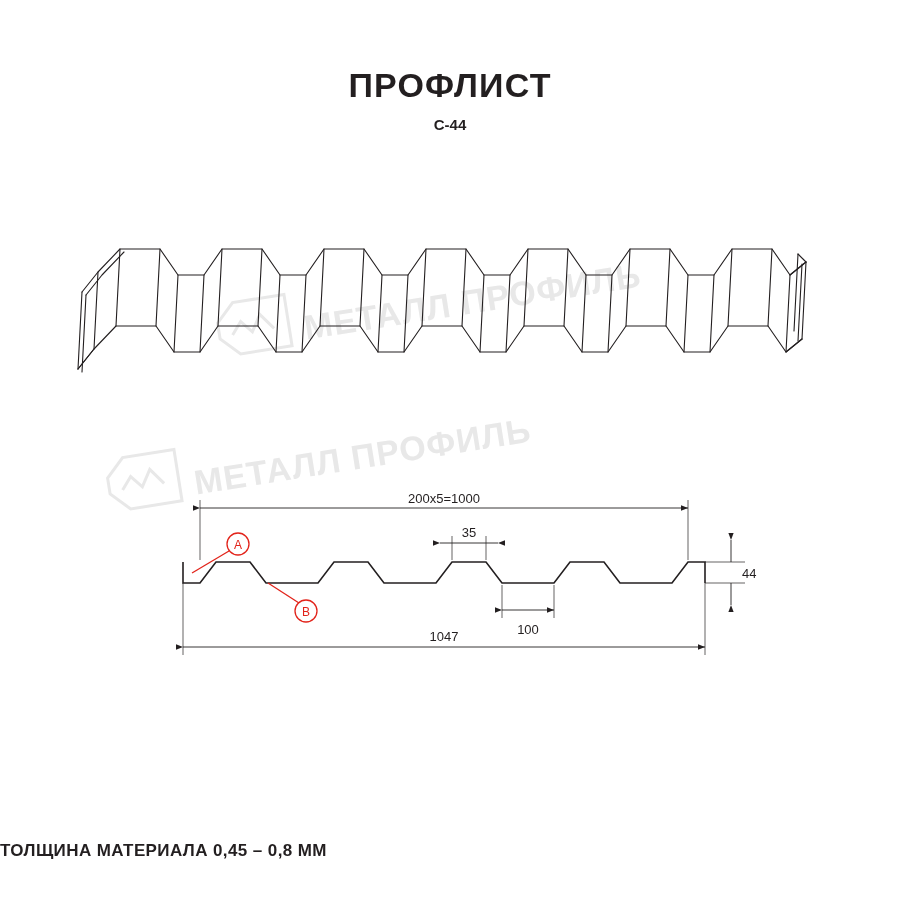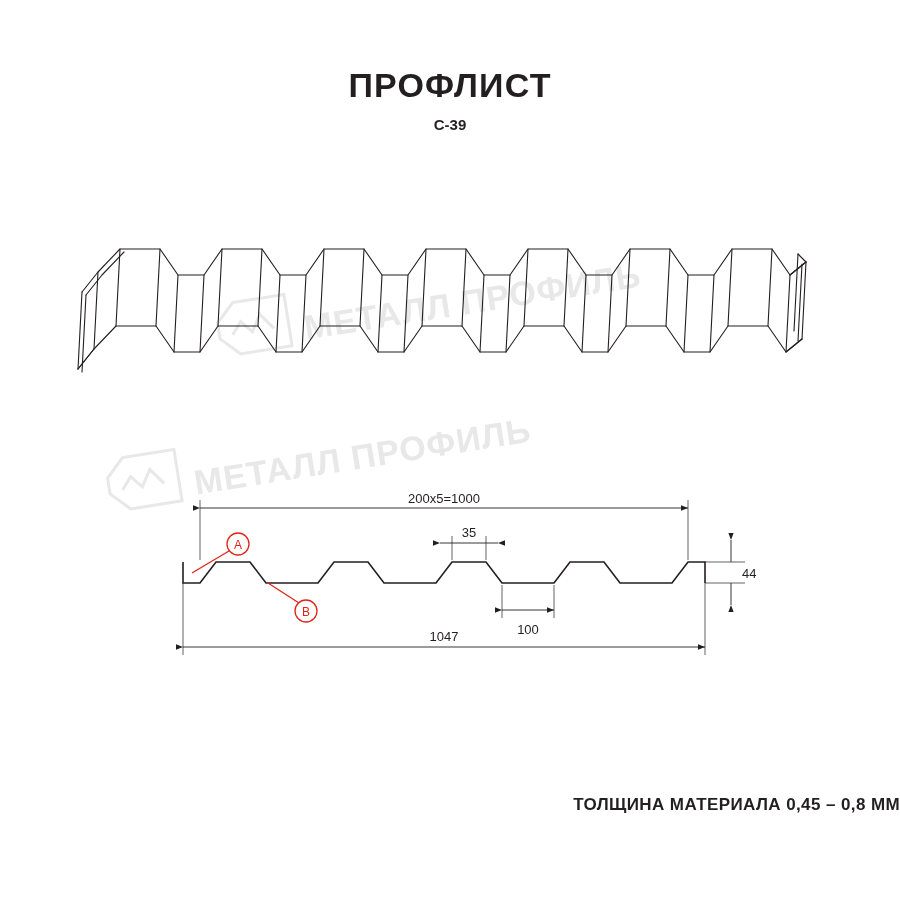--- a/index.html
+++ b/index.html
@@ -35,24 +35,24 @@
     line-height: 1;
   }
   .title-sub {
     margin-top: 14px;
     font-size: 15px;
     font-weight: bold;
     color: #231f20;
   }
   .footer-block {
     position: absolute;
-    top: 795px;
+    top: 841px;
     left: 0;
     width: 900px;
-    text-align: right;
+    text-align: left;
   }
   .footer-text {
     font-size: 17px;
     font-weight: bold;
     letter-spacing: 0.4px;
     color: #231f20;
   }
   svg.layer {
     position: absolute;
     top: 0;
@@ -84,21 +84,21 @@
       <text class="wm-text" x="0" y="40" font-size="34">МЕТАЛЛ ПРОФИЛЬ</text>
       <g fill="none" stroke="#e8e8e8" stroke-width="3">
         <path d="M -85 10 l 18 -18 l 52 0 l 0 52 l -52 0 l -18 -18 z"></path>
         <path d="M -72 24 l 10 -12 l 10 12 l 10 -16 l 12 16"></path>
       </g>
     </g>
   </svg>
 
   <div class="title-block">
     <div class="title-main">ПРОФЛИСТ</div>
-    <div class="title-sub">С-39</div>
+    <div class="title-sub">С-44</div>
   </div>
 
   <svg class="layer" viewBox="0 0 900 900">
     <g fill="none" stroke="#231f20" stroke-width="1.1" stroke-linejoin="round" stroke-linecap="round">
 
       <path d="
         M 82,292
         L 98,272 L 120,249 L 160,249 L 178,275 L 204,275
         L 222,249 L 262,249 L 280,275 L 306,275
         L 324,249 L 364,249 L 382,275 L 408,275

